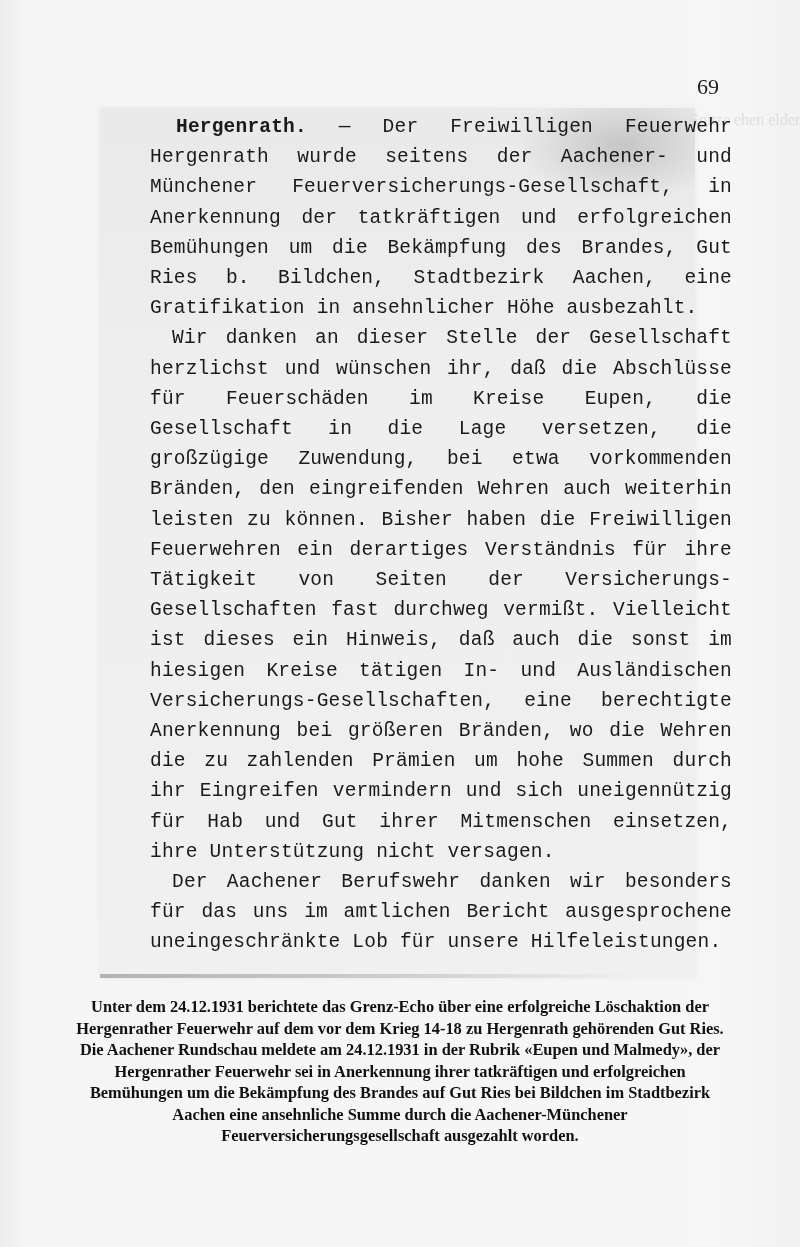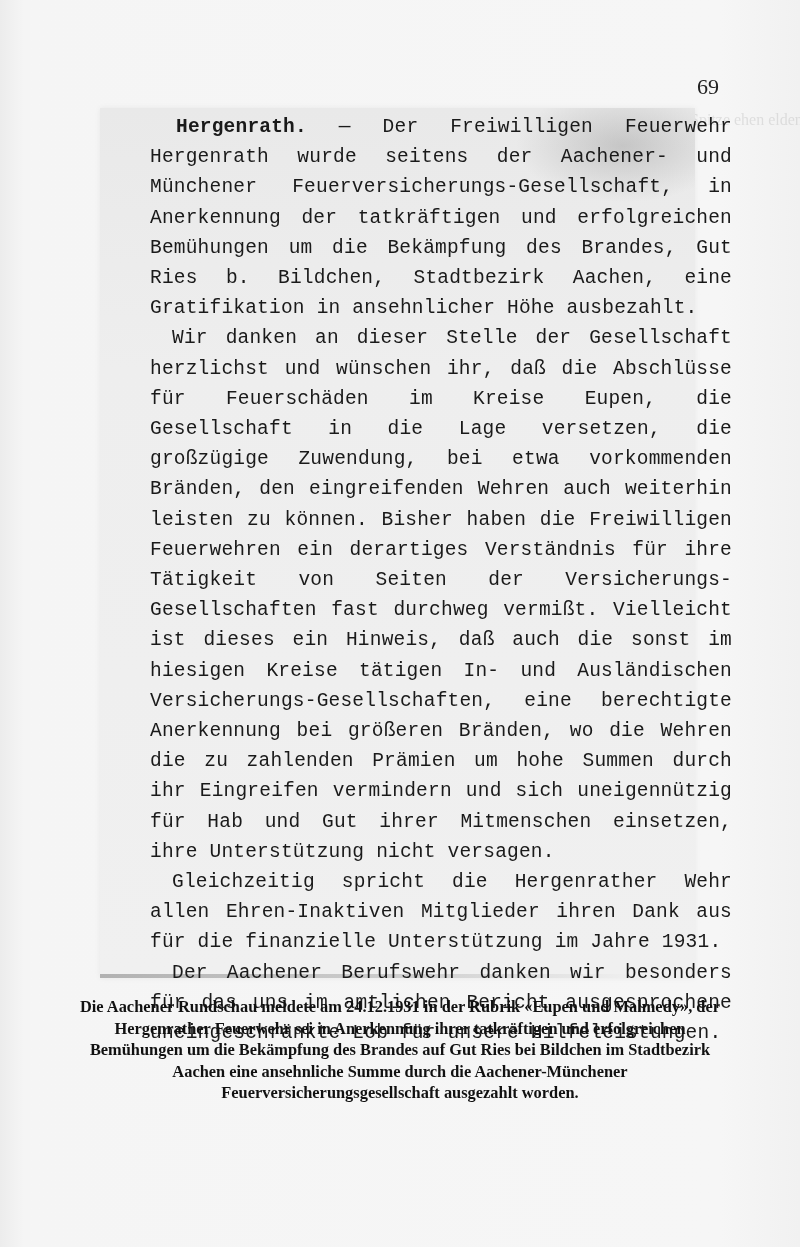--- a/index.html
+++ b/index.html
@@ -60,21 +60,21 @@
 
   <div class="page-number">69</div>
 
   <div class="clipping">
     <div class="smudge"></div>
   </div>
 
   <div class="article">
     <p class="first"><span class="place">Hergenrath.</span><span> — Der Freiwilligen Feuerwehr Hergenrath wurde seitens der Aachener- und Münchener Feuerversicherungs-Gesellschaft, in Anerkennung der tatkräftigen und erfolgreichen Bemühungen um die Bekämpfung des Brandes, Gut Ries b. Bildchen, Stadtbezirk Aachen, eine Gratifikation in ansehnlicher Höhe ausbezahlt.</span></p>
     <p>Wir danken an dieser Stelle der Gesellschaft herzlichst und wünschen ihr, daß die Abschlüsse für Feuerschäden im Kreise Eupen, die Gesellschaft in die Lage versetzen, die großzügige Zuwendung, bei etwa vorkommenden Bränden, den eingreifenden Wehren auch weiterhin leisten zu können. Bisher haben die Freiwilligen Feuerwehren ein derartiges Verständnis für ihre Tätigkeit von Seiten der Versicherungs-Gesellschaften fast durchweg vermißt. Vielleicht ist dieses ein Hinweis, daß auch die sonst im hiesigen Kreise tätigen In- und Ausländischen Versicherungs-Gesellschaften, eine berechtigte Anerkennung bei größeren Bränden, wo die Wehren die zu zahlenden Prämien um hohe Summen durch ihr Eingreifen vermindern und sich uneigennützig für Hab und Gut ihrer Mitmenschen einsetzen, ihre Unterstützung nicht versagen.</p>
-    <p>Gleichzeitig spricht die Hergenrather Wehr allen Ehren-Inaktiven Mitglieder ihren Dank aus für die finanzielle Unterstützung im Jahre 1931.</p>
     <p>Der Aachener Berufswehr danken wir besonders für das uns im amtlichen Bericht ausgesprochene uneingeschränkte Lob für unsere Hilfeleistungen.</p>
   </div>
 
   <div class="caption">
+    <p>Unter dem 24.12.1931 berichtete das Grenz-Echo über eine erfolgreiche Löschaktion der Hergenrather Feuerwehr auf dem vor dem Krieg 14-18 zu Hergenrath gehörenden Gut Ries.</p>
     <p>Die Aachener Rundschau meldete am 24.12.1931 in der Rubrik «Eupen und Malmedy», der Hergenrather Feuerwehr sei in Anerkennung ihrer tatkräftigen und erfolgreichen Bemühungen um die Bekämpfung des Brandes auf Gut Ries bei Bildchen im Stadtbezirk Aachen eine ansehnliche Summe durch die Aachener-Münchener Feuerversicherungsgesellschaft ausgezahlt worden.</p>
   </div>
 
 </div>
 
 </body></html>

